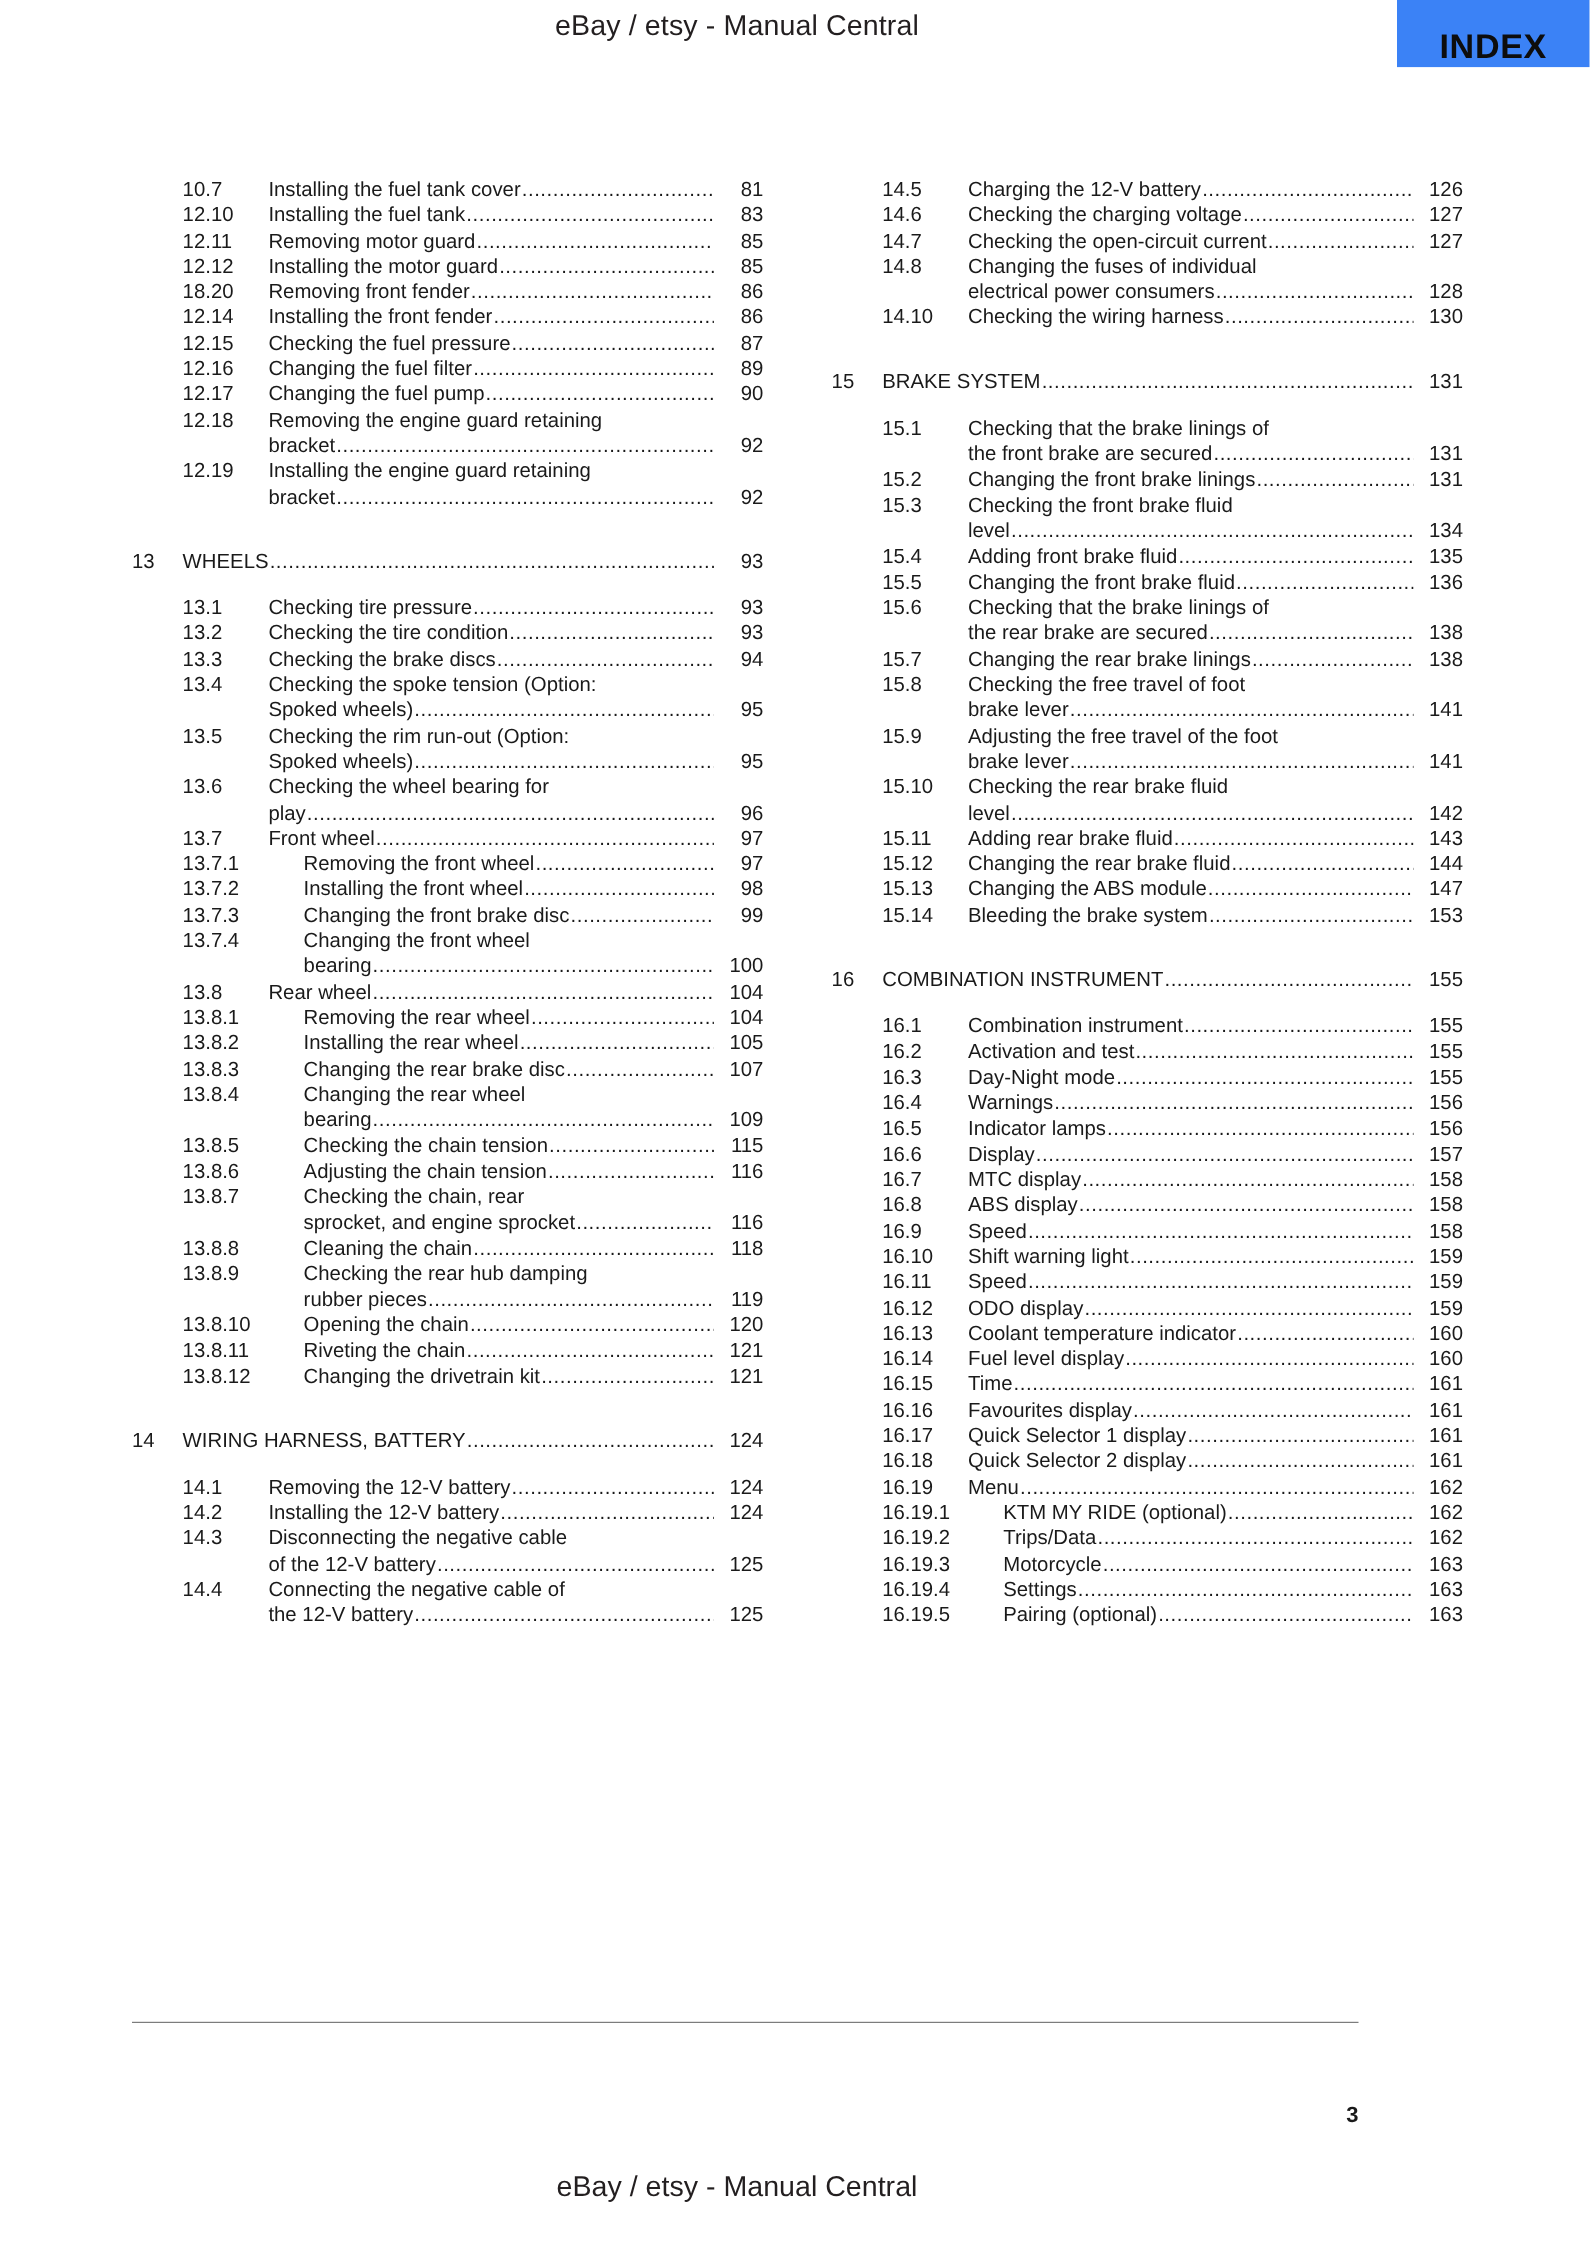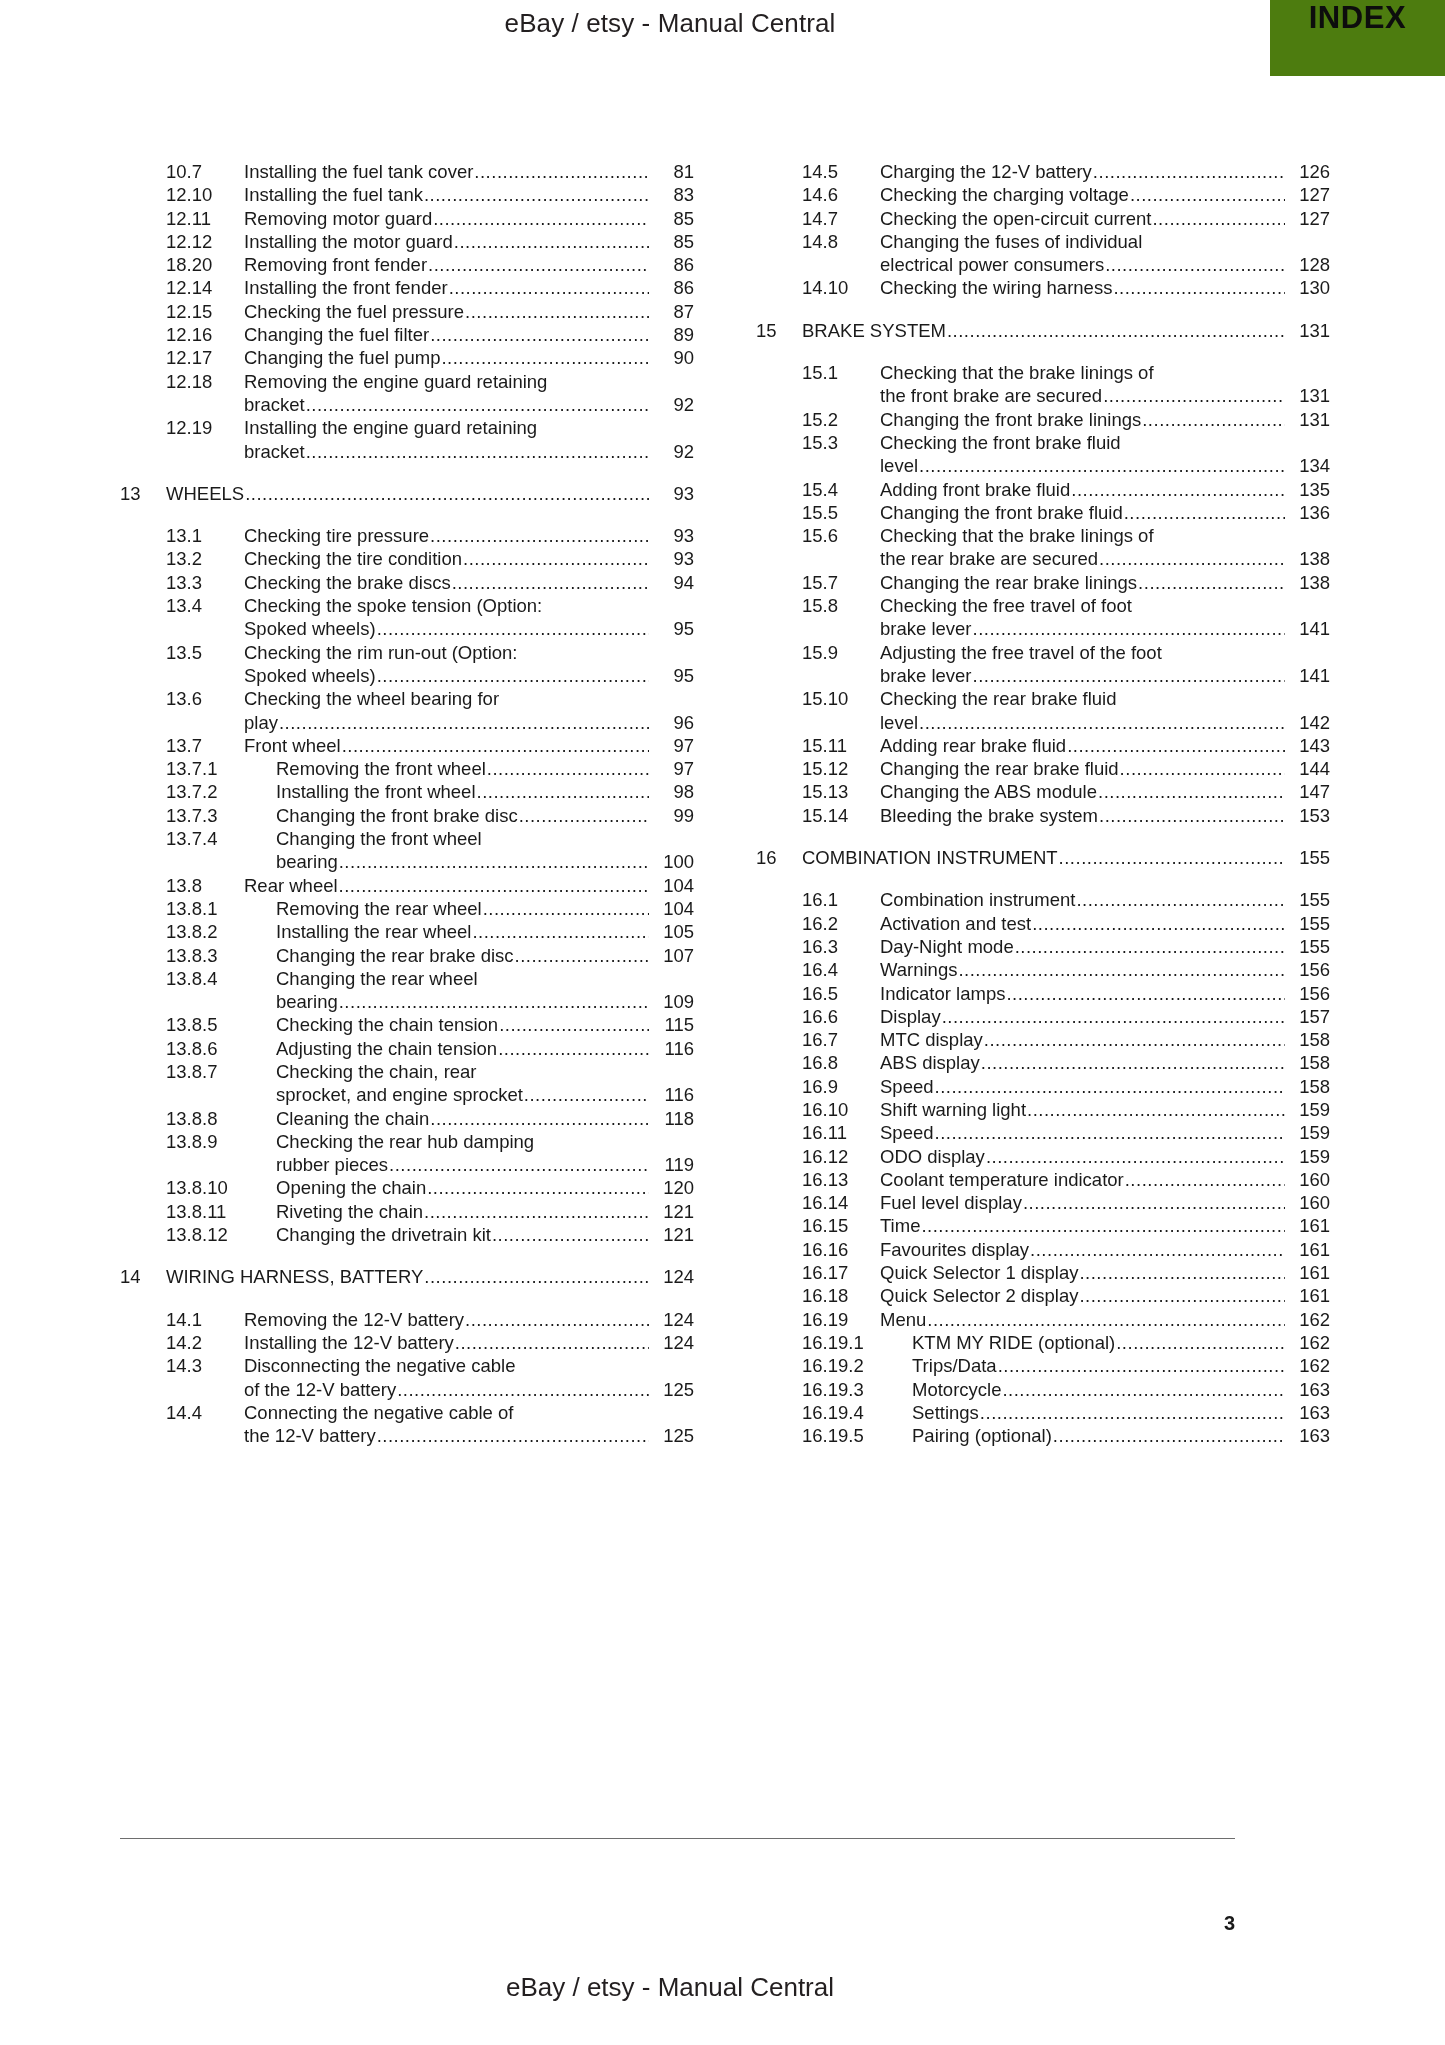--- a/index.html
+++ b/index.html
@@ -32,24 +32,24 @@
     font-size: 26px;
     font-weight: 400;
     color: #231f20;
     letter-spacing: 0.1px;
   }
   .index-tab {
     position: absolute;
     top: 0;
     right: 0;
     width: 175px;
-    height: 76px;
-    background: #4d7c0f;
+    height: 61px;
+    background: #3b82f6;
     display: flex;
-    align-items: flex-start;
+    align-items: flex-end;
     justify-content: center;
   }
   .index-tab-label {
     font-size: 31px;
     font-weight: 700;
     color: #0d0d0d;
     letter-spacing: 0.6px;
   }
 
   
@@ -67,21 +67,21 @@
 
   
   .entry {
     display: flex;
     align-items: flex-start;
     font-size: 18.5px;
     line-height: 23.3px;
     color: #1a1a1a;
   }
   .entry.lvl-chapter {
-    margin-top: 19px;
+    margin-top: 35px;
     margin-bottom: 19px;
   }
   .entry.lvl-section,
   .entry.lvl-sub {
     margin: 0;
   }
 
   .num {
     flex: 0 0 auto;
     white-space: nowrap;

